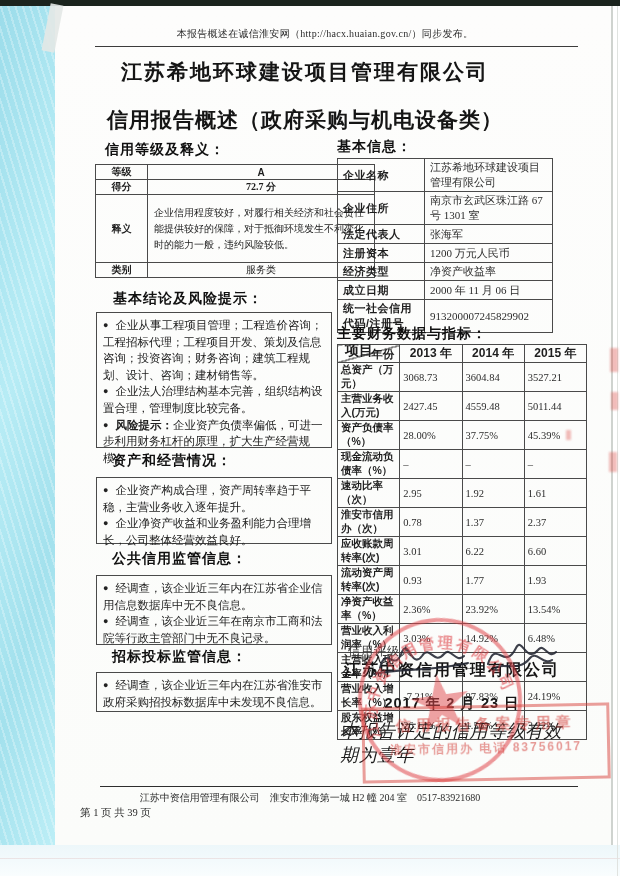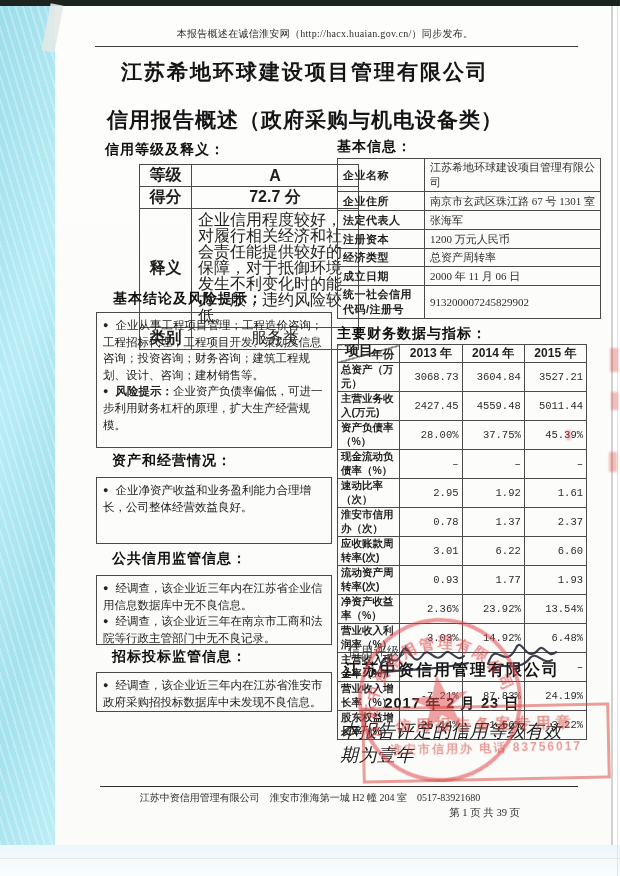--- a/index.html
+++ b/index.html
@@ -28,56 +28,56 @@
   
   .banner{left:90px;top:27px;width:470px;text-align:center;font-size:10px;color:#2c2c2c;
           font-family:"Liberation Serif",serif;letter-spacing:.3px;}
   .banner-rule{left:95px;top:46px;width:483px;height:1px;background:#3c3c3c;}
   .title1{left:55px;top:58px;width:500px;text-align:center;font-size:21px;font-weight:bold;letter-spacing:2px;color:#151515;}
   .title2{left:55px;top:106px;width:500px;text-align:center;font-size:21px;font-weight:bold;letter-spacing:1px;color:#151515;}
 
   .h-sec{font-size:14px;font-weight:bold;letter-spacing:1px;color:#101010;}
 
   
-  .rating-tbl{left:95px;top:164px;width:220px;border-collapse:collapse;table-layout:fixed;font-size:16px;margin-left:44px;}
+  .rating-tbl{left:95px;top:164px;width:280px;border-collapse:collapse;table-layout:fixed;font-size:10px;}
   .rating-tbl td{border:1px solid #4a4a4a;padding:0 4px;}
   .rating-tbl .lab{width:43px;text-align:center;font-weight:bold;}
   .rating-tbl .val{text-align:center;}
   .meaning-cell{text-align:left !important;line-height:16px;padding:3px 6px !important;}
 
   .box{border:1px solid #4a4a4a;background:transparent;font-size:11.5px;line-height:16.6px;padding:4px 6px;color:#222;}
   .box p{margin:0;}
   .bul{font-size:9px;margin-right:7px;vertical-align:1px;}
   .bold{font-weight:bold;}
 
   
-  .basic-tbl{left:337px;top:158px;width:264px;border-collapse:collapse;table-layout:fixed;font-size:11px;}
+  .basic-tbl{left:337px;top:158px;width:216px;border-collapse:collapse;table-layout:fixed;font-size:11px;}
   .basic-tbl td{border:1px solid #4a4a4a;padding:1px 5px;vertical-align:middle;}
   .basic-tbl .lab{width:76px;font-weight:bold;letter-spacing:.5px;}
   .basic-tbl .val{font-family:"Liberation Serif",serif;color:#2d2d2d;}
 
   .fin-tbl{left:337px;top:344px;width:250px;border-collapse:collapse;table-layout:fixed;font-size:10.5px;}
   .fin-tbl td{border:1px solid #4a4a4a;padding:0 3px;height:16px;}
   .fin-tbl .lab{width:96px;font-weight:bold;text-align:left;letter-spacing:0;}
-  .fin-tbl .num{text-align:right;font-family:Liberation Mono, monospace;color:#2b2b2b;}
+  .fin-tbl .num{text-align:left;font-family:Liberation Serif, serif;color:#2b2b2b;}
   .fin-tbl .colh{text-align:center;font-weight:bold;font-size:12px;}
   .corner{position:relative;height:33px;background-image:linear-gradient(to bottom right,rgba(0,0,0,0) calc(50% - .6px),#4a4a4a calc(50% - .6px),#4a4a4a calc(50% + .6px),rgba(0,0,0,0) calc(50% + .6px));}
   .corner .cy{position:absolute;top:2px;right:5px;font-weight:bold;font-size:11.5px;}
   .corner .ci{position:absolute;bottom:2px;left:7px;font-weight:bold;font-size:14px;}
 
   
   .rater{left:348px;top:643px;font-size:12px;color:#3a3a3a;letter-spacing:1px;}
   .company{left:337px;top:660px;width:230px;text-align:center;font-size:16px;font-weight:bold;letter-spacing:2px;color:#141414;}
   .rdate{left:337px;top:694px;width:230px;text-align:center;font-size:14.5px;font-weight:bold;letter-spacing:1px;color:#161616;}
   .validity{left:340px;top:719px;width:240px;font-size:18px;color:#1c1c1c;letter-spacing:.5px;font-style:italic;}
 
   
   .footer-rule{left:100px;top:786px;width:478px;height:1px;background:#2e2e2e;}
   .footer1{left:80px;top:791px;width:460px;text-align:center;font-size:10px;color:#2a2a2a;font-family:"Liberation Serif",serif;}
-  .footer2{left:80px;top:806px;width:440px;text-align:right;font-size:10.5px;color:#2a2a2a;font-family:"Liberation Serif",serif;}
+  .footer2{left:80px;top:806px;width:440px;text-align:left;font-size:10.5px;color:#2a2a2a;font-family:"Liberation Serif",serif;}
 
   
   .stamp{pointer-events:none;}
   .rect-stamp{
     left:362px;top:705px;width:242px;height:70px;
     border:3px solid rgba(216,64,58,.5);
     transform:rotate(-1.2deg);
     filter:blur(.7px);
     z-index:6;text-align:center;
   }
@@ -105,43 +105,45 @@
 <div class="abs title2">信用报告概述（政府采购与机电设备类）</div>
 
 <div class="abs h-sec" style="left:105px;top:141px;">信用等级及释义：</div>
 
 <table class="abs rating-tbl">
   <tbody>
       <tr style="height:14px;">
     <td class="lab">等级</td>
     <td class="val bold">A</td>
   </tr>
-  <tr style="height:14px;">
+  <tr style="height:14px;font-family:Liberation Serif, serif;">
     <td class="lab">得分</td>
     <td class="val bold">72.7 分</td>
   </tr>
   <tr style="height:68px;">
     <td class="lab">释义</td>
     <td class="val meaning-cell">企业信用程度较好，对履行相关经济和社会责任能提供较好的保障，对于抵御环境发生不利变化时的能力一般，违约风险较低。</td>
   </tr>
   <tr style="height:13px;">
     <td class="lab">类别</td>
     <td class="val">服务类</td>
   </tr>
 </tbody>
   </table>
 
 <div class="abs h-sec" style="left:113px;top:290px;">基本结论及风险提示：</div>
 <div class="abs box" style="left:96px;top:312px;width:222px;height:126px;">
   <p><span class="bul">●</span><span>企业从事工程项目管理；工程造价咨询；工程招标代理；工程项目开发、策划及信息咨询；投资咨询；财务咨询；建筑工程规划、设计、咨询；建材销售等。</span></p>
+  <p><span class="bul">●</span><span>企业法人治理结构基本完善，组织结构设置合理，管理制度比较完备。</span></p>
   <p><span class="bul">●</span><span class="bold">风险提示：</span><span>企业资产负债率偏低，可进一步利用财务杠杆的原理，扩大生产经营规模。</span></p>
 </div>
 
 <div class="abs h-sec" style="left:112px;top:452px;">资产和经营情况：</div>
 <div class="abs box" style="left:96px;top:477px;width:222px;height:57px;">
+  <p><span class="bul">●</span><span>企业资产构成合理，资产周转率趋于平稳，主营业务收入逐年提升。</span></p>
   <p><span class="bul">●</span><span>企业净资产收益和业务盈利能力合理增长，公司整体经营效益良好。</span></p>
 </div>
 
 <div class="abs h-sec" style="left:112px;top:550px;">公共信用监管信息：</div>
 <div class="abs box" style="left:96px;top:575px;width:222px;height:60px;">
   <p><span class="bul">●</span><span>经调查，该企业近三年内在江苏省企业信用信息数据库中无不良信息。</span></p>
   <p><span class="bul">●</span><span>经调查，该企业近三年在南京市工商和法院等行政主管部门中无不良记录。</span></p>
 </div>
 
 <div class="abs h-sec" style="left:112px;top:648px;">招标投标监管信息：</div>
@@ -164,21 +166,21 @@
   <tr style="height:19px;">
     <td class="lab">法定代表人</td>
     <td class="val">张海军</td>
   </tr>
   <tr style="height:19px;">
     <td class="lab">注册资本</td>
     <td class="val">1200 万元人民币</td>
   </tr>
   <tr style="height:18px;">
     <td class="lab">经济类型</td>
-    <td class="val">总资产周转率</td>
+    <td class="val">净资产收益率</td>
   </tr>
   <tr style="height:19px;">
     <td class="lab">成立日期</td>
     <td class="val">2000 年 11 月 06 日</td>
   </tr>
   <tr style="height:29px;margin-left:12px;">
     <td class="lab">统一社会信用代码/注册号</td>
     <td class="val">913200007245829902</td>
   </tr>
 </tbody>

